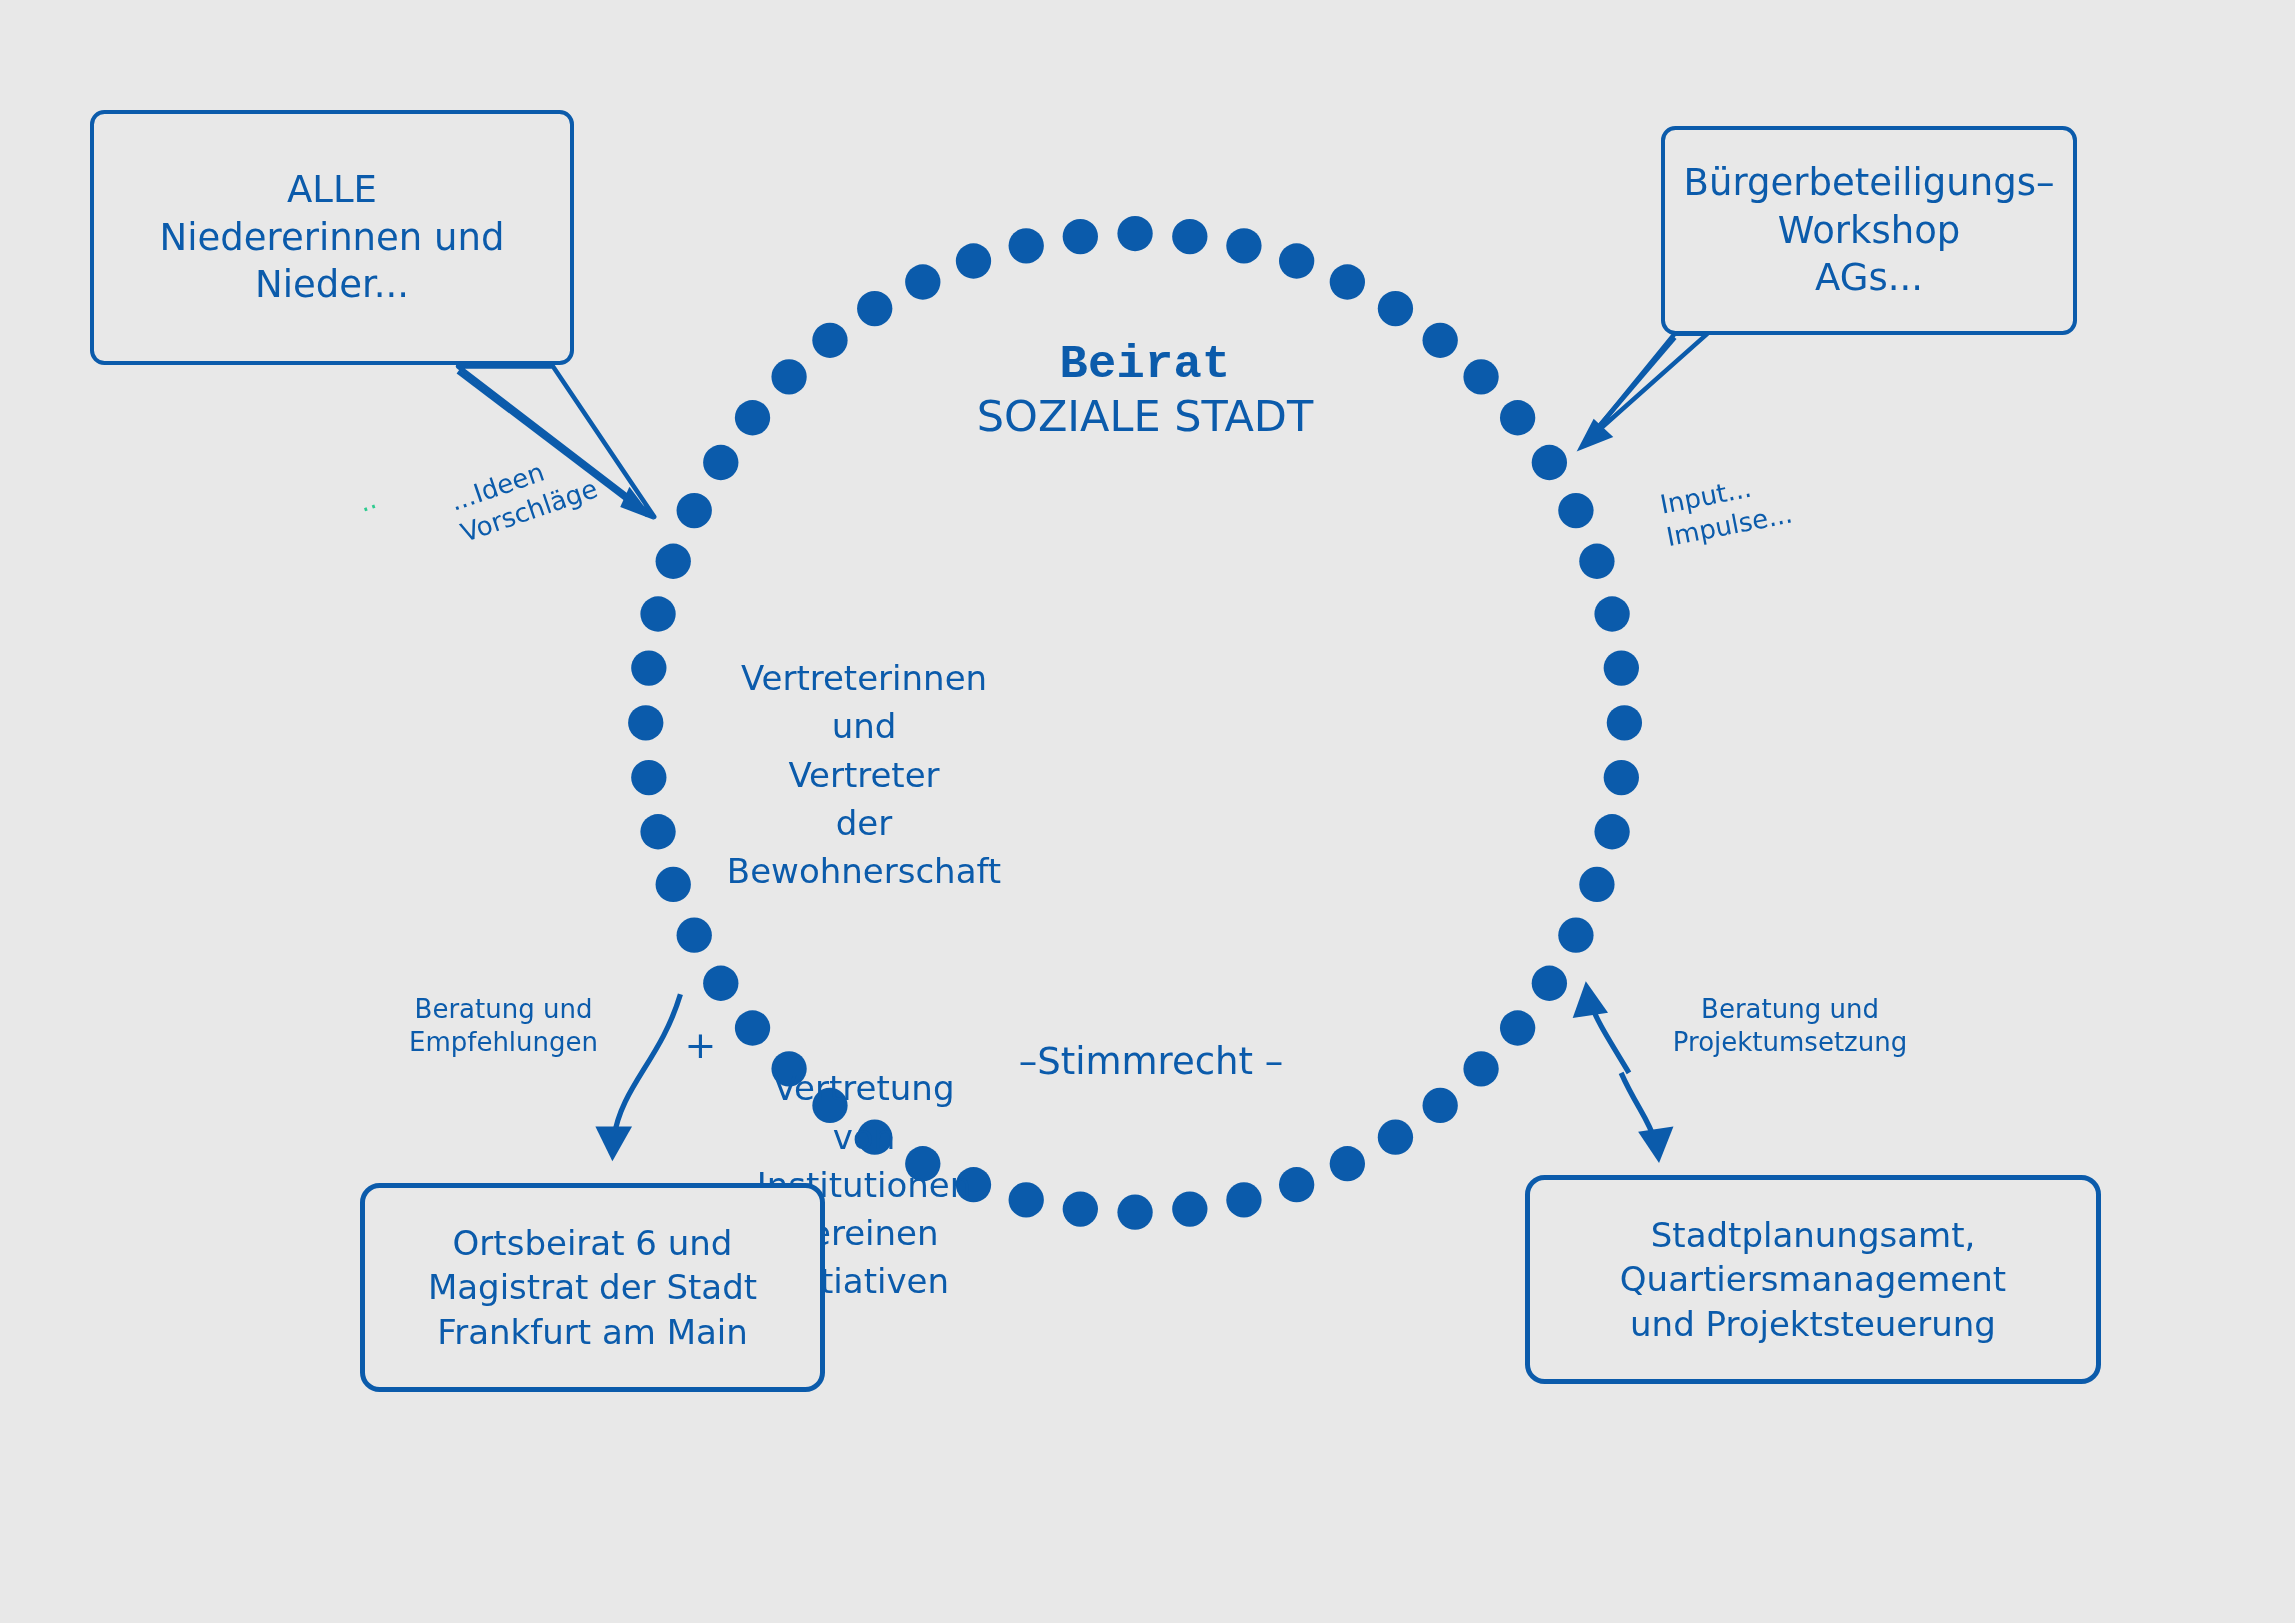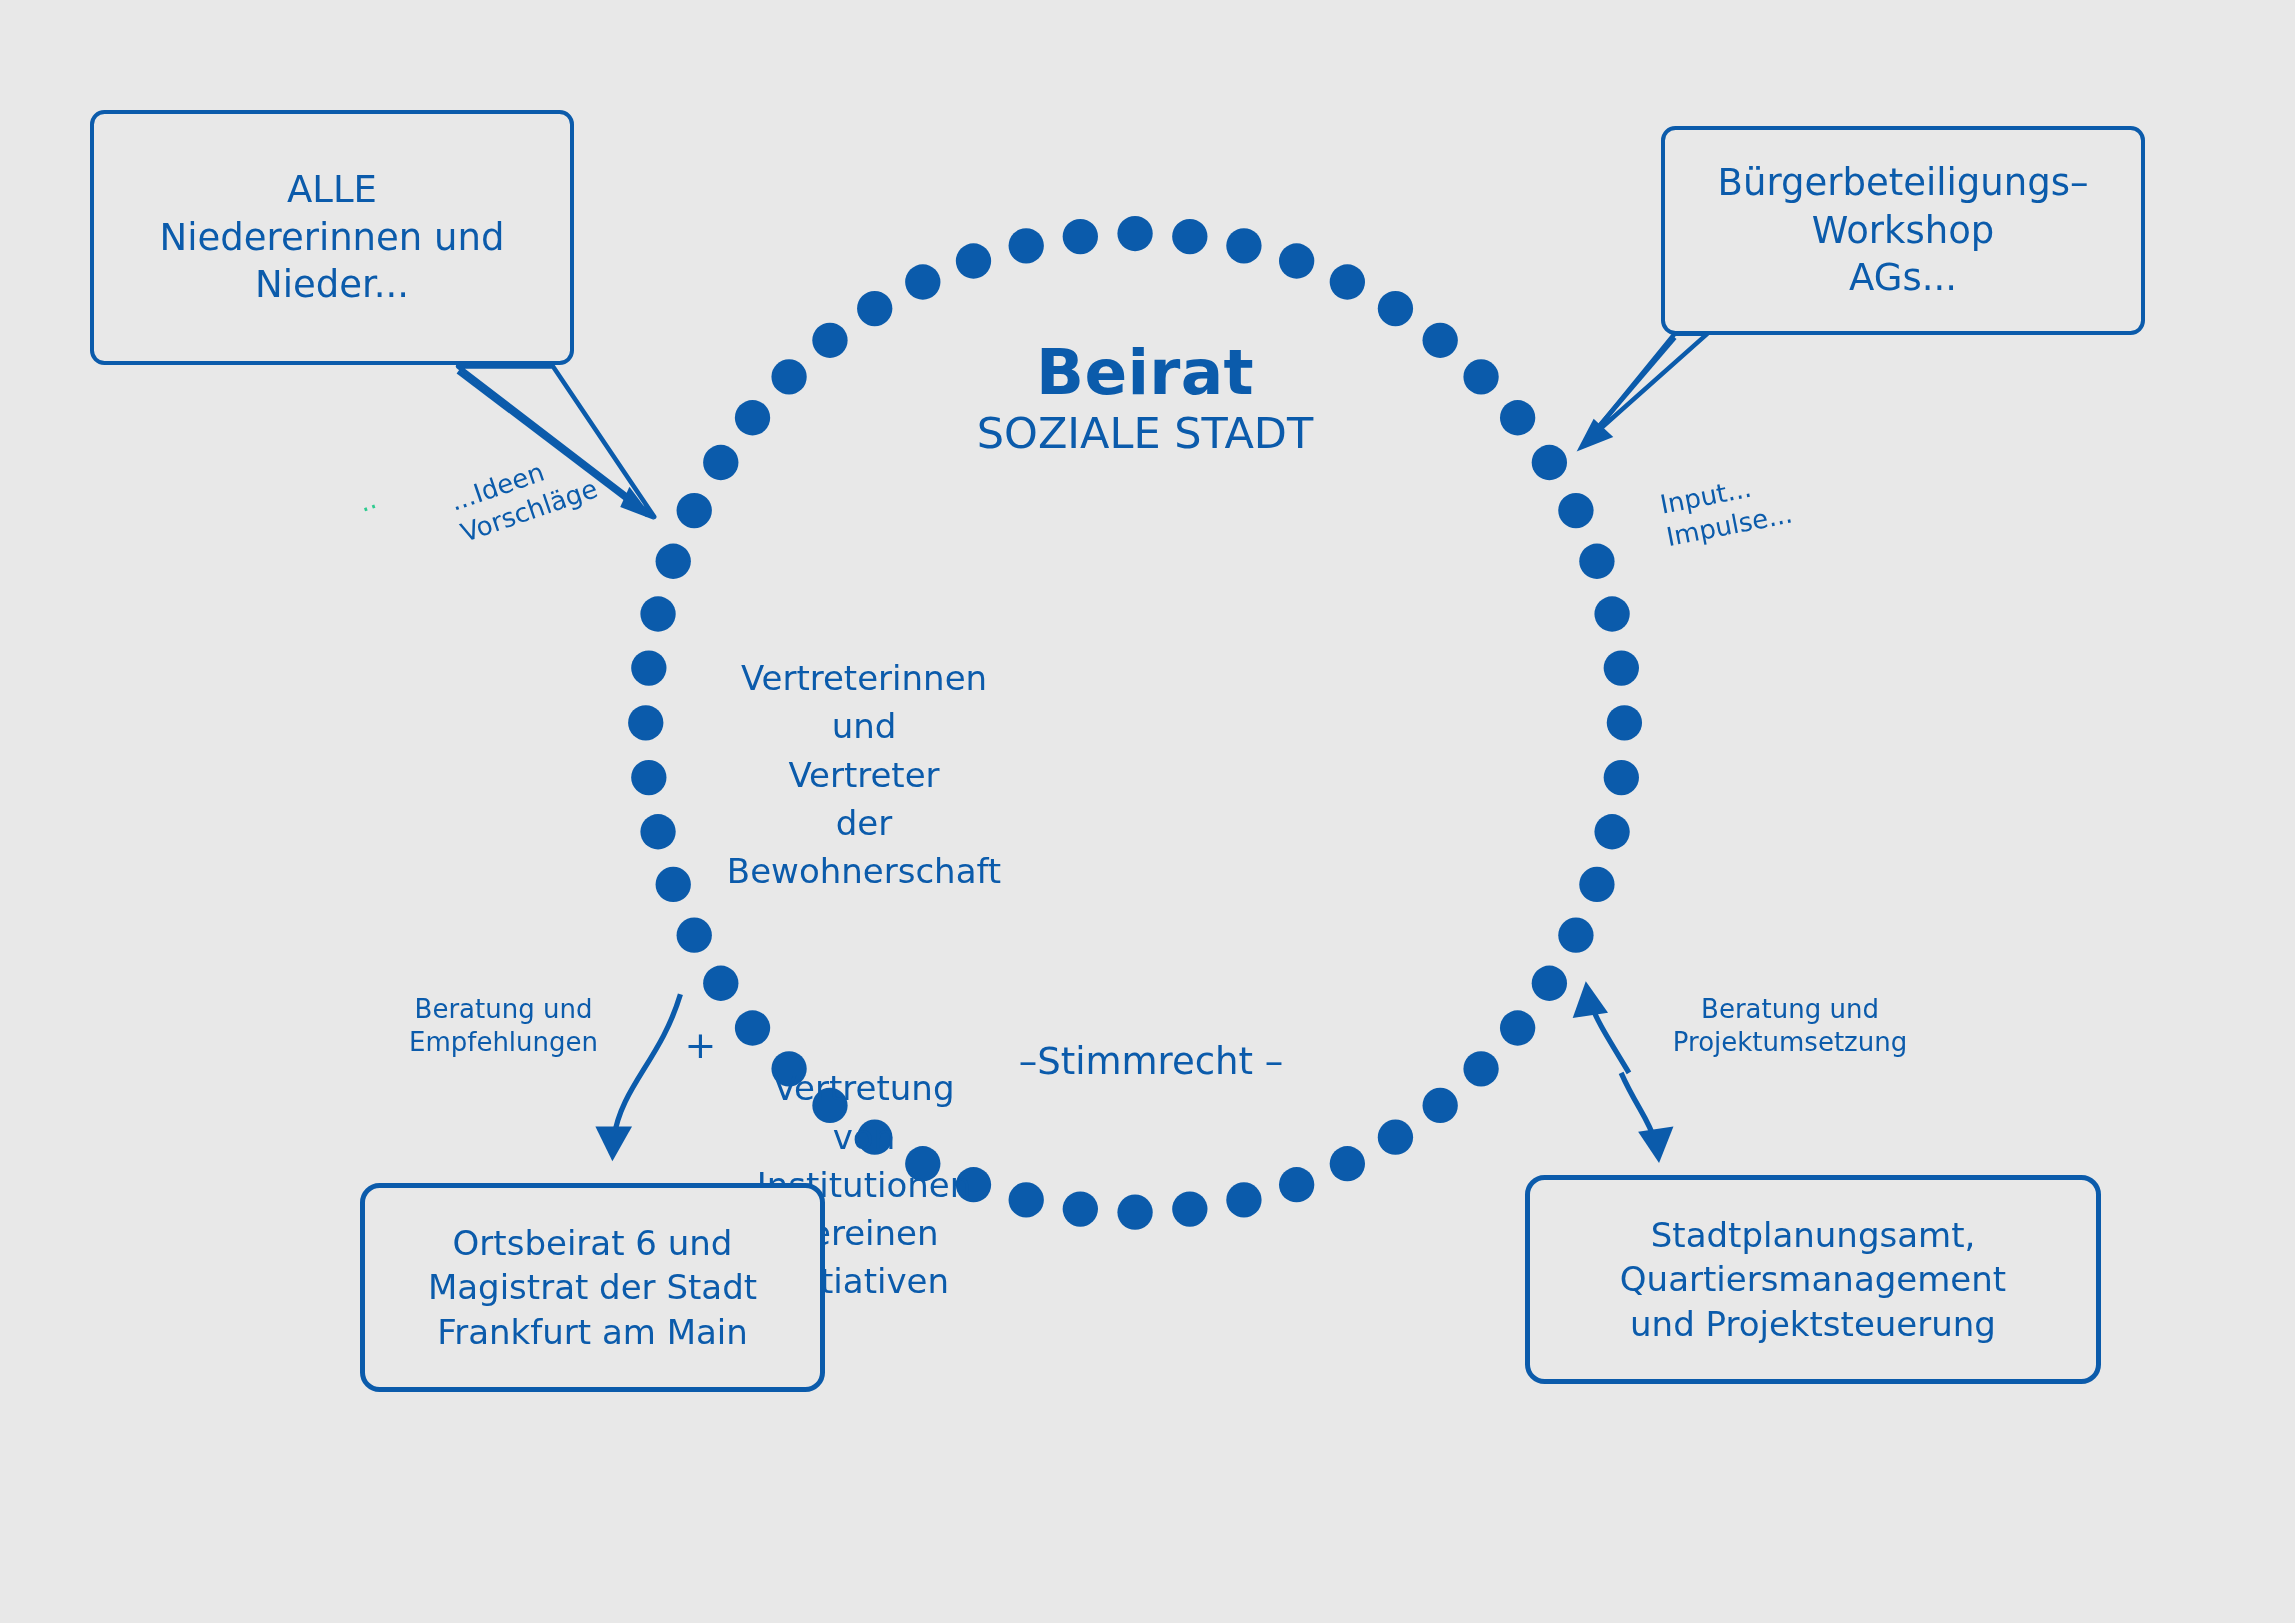--- a/index.html
+++ b/index.html
@@ -39,21 +39,21 @@
   }
   #bubble-left {
     left: 90px;
     top: 110px;
     width: 484px;
     height: 255px;
   }
   #bubble-right {
     left: 1661px;
     top: 126px;
-    width: 484px;
+    width: 416px;
     height: 209px;
   }
 
   
   .box {
     position: absolute;
     box-sizing: border-box;
     background: #e8e8e8;
     border: 5.9px solid #0b5bab;
     border-radius: 19.6px;
@@ -82,24 +82,25 @@
 
   
   #center-block {
     position: absolute;
     left: 654px;
     top: 340px;
     width: 982px;
     text-align: center;
   }
   #title-main {
-    font-size: 63px;
+    font-size: 47px;
     font-weight: bold;
     letter-spacing: 0.3px;
     line-height: 1.05;
+    font-family: Liberation Mono, monospace;
   }
   #title-sub1 {
     font-size: 43px;
     line-height: 1.18;
     margin-top: 2px;
   }
   #title-sub2 {
     font-size: 43px;
     line-height: 1.18;
   }

